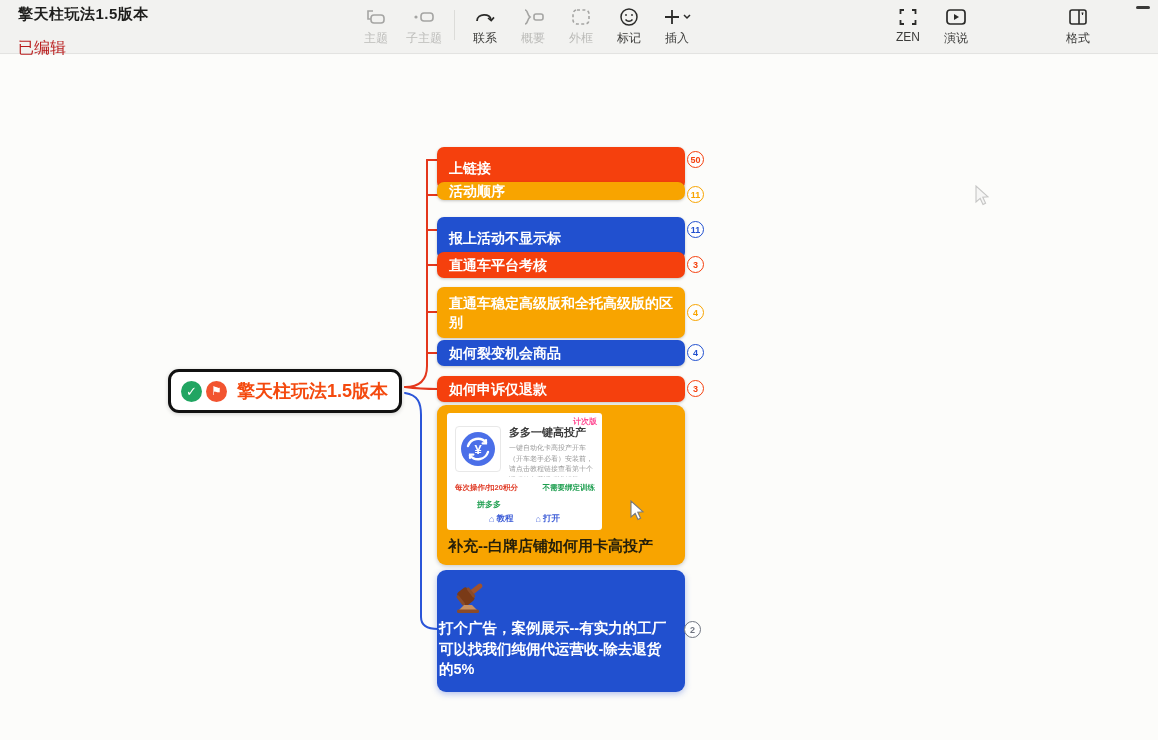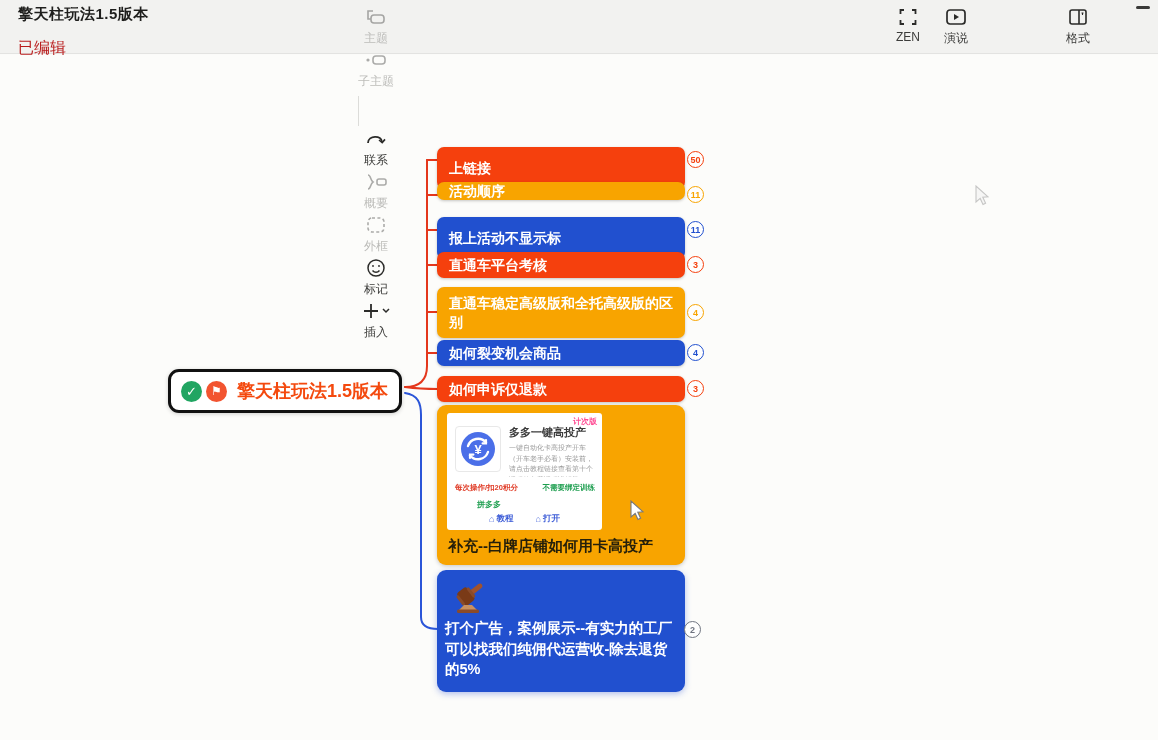--- a/index.html
+++ b/index.html
@@ -4,21 +4,21 @@
 <style>
   * { margin:0; padding:0; box-sizing:border-box; }
   html,body { width:1158px; height:740px; overflow:hidden; }
   body { font-family:"Liberation Sans","DejaVu Sans",sans-serif; background:#fbfbf9; position:relative; }
 
   
   .header { position:absolute; left:0; top:0; width:1158px; height:54px; background:#f2f2f0; border-bottom:1px solid #e3e3e1; z-index:5; }
   .doc-meta { position:absolute; left:18px; top:5px; }
   .doc-title { font-size:15px; font-weight:700; color:#1f1f1d; letter-spacing:.5px; }
   .doc-status { font-size:16px; color:#b91c1c; margin-top:14px; }
-  .tools { position:absolute; left:352px; top:4px; display:flex; align-items:flex-start;flex-direction:column; }
+  .tools { position:absolute; left:352px; top:4px; display:flex; align-items:flex-start; }
   .tool { width:48px; display:flex; flex-direction:column; align-items:center; gap:2px; cursor:pointer; padding-top:2px; }
   .tool .ticon { height:22px; display:flex; align-items:center; justify-content:center; }
   .tool .tlabel { font-size:12px; color:#3c3c3a; }
   .tool.disabled .tlabel { color:#bcbcb9; }
   .tool.disabled svg { opacity:.42; }
   .tool-divider { width:1px; height:30px; background:#dcdcd9; margin:6px 6px 0 6px; }
   .tools-right { position:absolute; top:4px; left:884px; display:flex; align-items:flex-start; }
   .win-dash { position:absolute; right:8px; top:6px; width:14px; height:3px; background:#3a3a38; border-radius:2px; }
 
   
@@ -55,21 +55,21 @@
   .plug-platform { position:absolute; left:30px; top:86px; font-size:8px; font-weight:700; color:#1d9e4f; }
   .plug-links { position:absolute; left:0; top:100px; width:155px; display:flex; justify-content:center; gap:22px; }
   .plug-link { font-size:8.5px; font-weight:700; color:#3b5bd7; cursor:pointer; display:flex; align-items:center; gap:2px; }
   .home-glyph { font-size:9px; }
   .card-caption { position:absolute; left:11px; top:132px; width:228px; font-size:15px; font-weight:600; color:#26200a; }
 
   
   .ad-node { position:absolute; left:437px; top:515px; width:248px; height:122px; border-radius:9px;
     box-shadow:0 2px 6px rgba(40,80,210,.35); cursor:pointer; color:#fff; }
   .gavel-wrap { position:absolute; left:16px; top:12px; }
-  .ad-text { position:absolute; left:8px; top:48px; width:228px; font-size:14.5px; font-weight:600; line-height:1.42; }
+  .ad-text { position:absolute; left:2px; top:48px; width:228px; font-size:14.5px; font-weight:600; line-height:1.42; }
 
   .cursor { position:absolute; pointer-events:none; }
 </style>
 </head>
 <body>
 
 <div class="header">
   <div class="doc-meta">
     <div class="doc-title">擎天柱玩法1.5版本</div>
     <div class="doc-status">已编辑</div>

